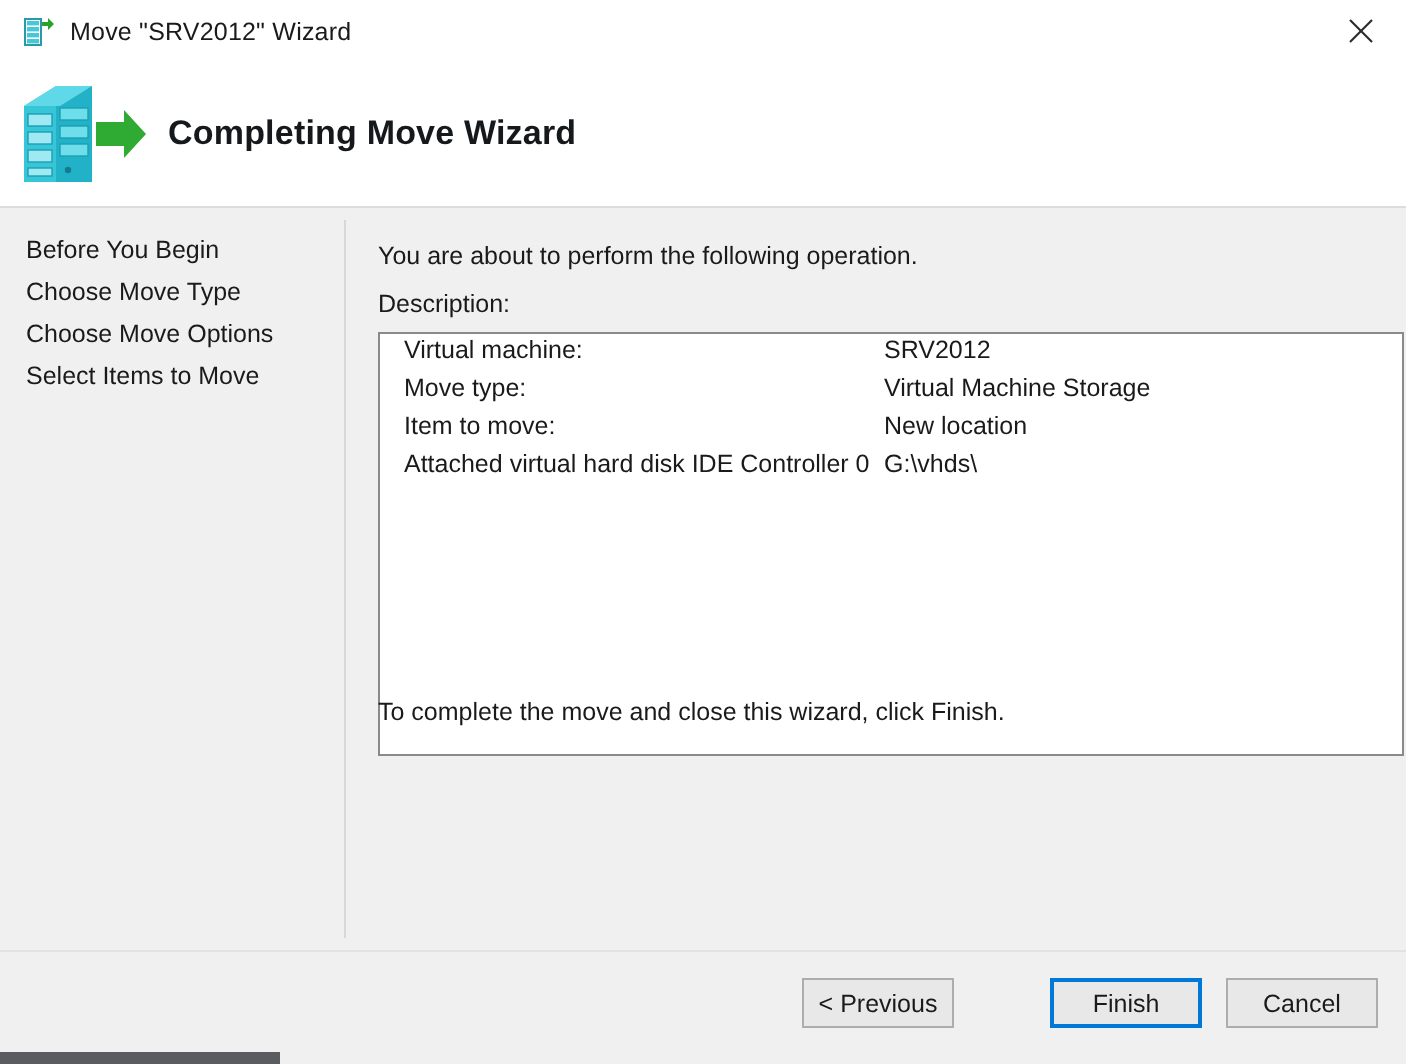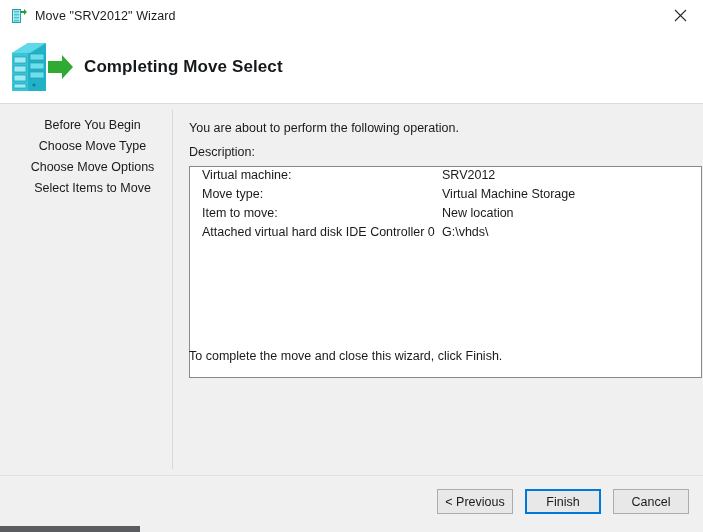--- a/index.html
+++ b/index.html
@@ -102,21 +102,20 @@
   }
 
   .sidebar {
     position: absolute;
     left: 0; top: 0;
     width: 172px;
     height: 371px;
     background: #f0f0f0;
     padding-top: 11px;
     box-sizing: border-box;
-    text-align: center;
   }
   .sidebar-sep {
     position: absolute;
     left: 172px; top: 6px;
     width: 1px;
     height: 359px;
     background: #d8d8d8;
   }
   .nav-item {
     padding: 3px 0 3px 13px;
@@ -222,20 +221,21 @@
     padding: 0;
   }
   .btn.disabled {
     color: #a6a6a6;
     background: #e8e8e8;
     border-color: #cfcfcf;
   }
   .btn.default {
     border: 2px solid #0078d7;
     background: #e8e8e8;
+    margin-left: 36px;
   }
 
   
   .bottom-strip {
     position: absolute;
     left: 0; top: 526px;
     width: 140px;
     height: 6px;
     background: #5a5c60;
   }
@@ -288,21 +288,21 @@
         <rect x="6" y="45" width="12" height="4" fill="#9fe9f3" stroke="#1d9fb4" stroke-width="0.7"></rect>
 
         <rect x="22" y="15" width="14" height="6" fill="#6fdeeb" stroke="#1d9fb4" stroke-width="0.7"></rect>
         <rect x="22" y="24" width="14" height="6" fill="#6fdeeb" stroke="#1d9fb4" stroke-width="0.7"></rect>
         <rect x="22" y="33" width="14" height="6" fill="#6fdeeb" stroke="#1d9fb4" stroke-width="0.7"></rect>
         <circle cx="26" cy="46" r="1.6" fill="#127c90"></circle>
 
         <path d="M40 22 L54 22 L54 16 L65 28 L54 40 L54 34 L40 34 Z" fill="#2faa32"></path>
       </svg>
     </span>
-    <span class="header-title">Completing Move Select</span>
+    <span class="header-title">Completing Move Wizard</span>
   </div>
   <div class="header-divider"></div>
 
   <div class="body-area">
 
     <div class="sidebar">
       <div class="nav-item">Before You Begin</div>
       <div class="nav-item">Choose Move Type</div>
       <div class="nav-item">Choose Move Options</div>
       <div class="nav-item">Select Items to Move</div>

